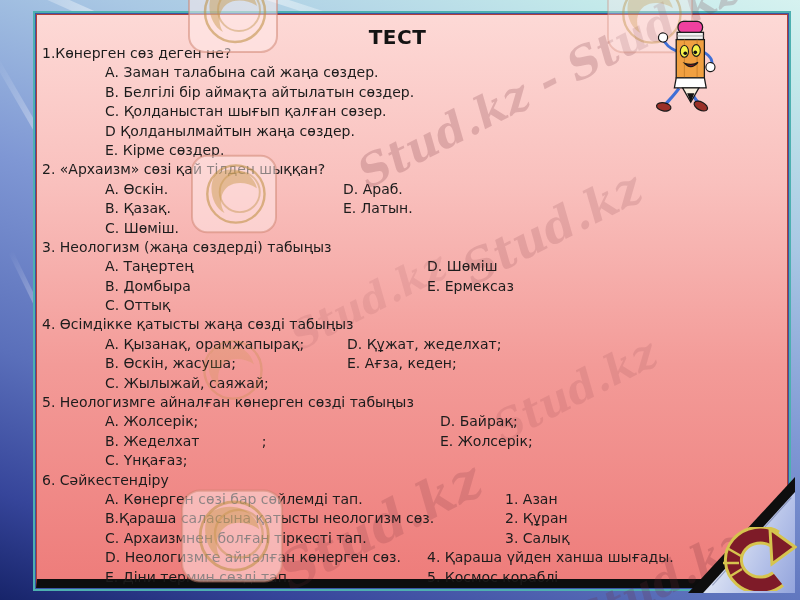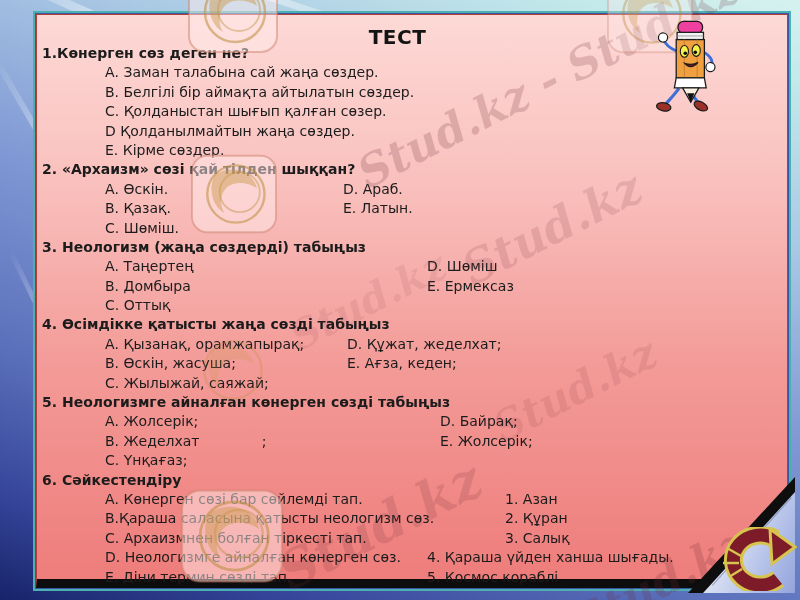--- a/index.html
+++ b/index.html
@@ -16,21 +16,21 @@
   .frame2{position:absolute;inset:0;border:1px solid #3a55a5;}
   .slide{position:absolute;inset:0;border:1px solid #b04038;border-bottom:9px solid #0d0d0d;box-sizing:border-box;
          background:linear-gradient(180deg,#fdd9d6 0%,#f9c0bd 30%,#f39b98 62%,#ee7d7b 100%);}
 
   .title{position:absolute;left:40px;top:25px;width:750px;text-align:center;
          font-size:20px;font-weight:bold;color:#141414;letter-spacing:.5px;
          padding-right:35px;box-sizing:border-box;z-index:3;}
 
   .content{position:absolute;left:42px;top:44px;width:746px;font-size:14px;color:#1c1c1c;z-index:3;}
   .line{position:relative;height:19.4px;line-height:19.4px;white-space:pre;}
-  .hdr{font-weight:bold;}
+  .hdr{font-weight:normal;}
   .opt-line{padding-left:63px;}
   .c2{position:absolute;top:0;}
   .c2a{left:301px}.c2b{left:385px}.c2c{left:305px}.c2d{left:398px}.c2e{left:463px}.c2f{left:385px}
 
   .wm{position:absolute;z-index:4;font-family:"DejaVu Serif","Liberation Serif",serif;
       font-style:italic;font-weight:bold;white-space:nowrap;pointer-events:none;
       transform:translate(-50%,-50%) rotate(-27deg);color:#6e2a35;}
   .w1{left:548px;top:80px;font-size:44px;opacity:.20;}
   .w2{left:552px;top:228px;font-size:46px;opacity:.14;}
   .w3{left:368px;top:300px;font-size:40px;opacity:.09;}

